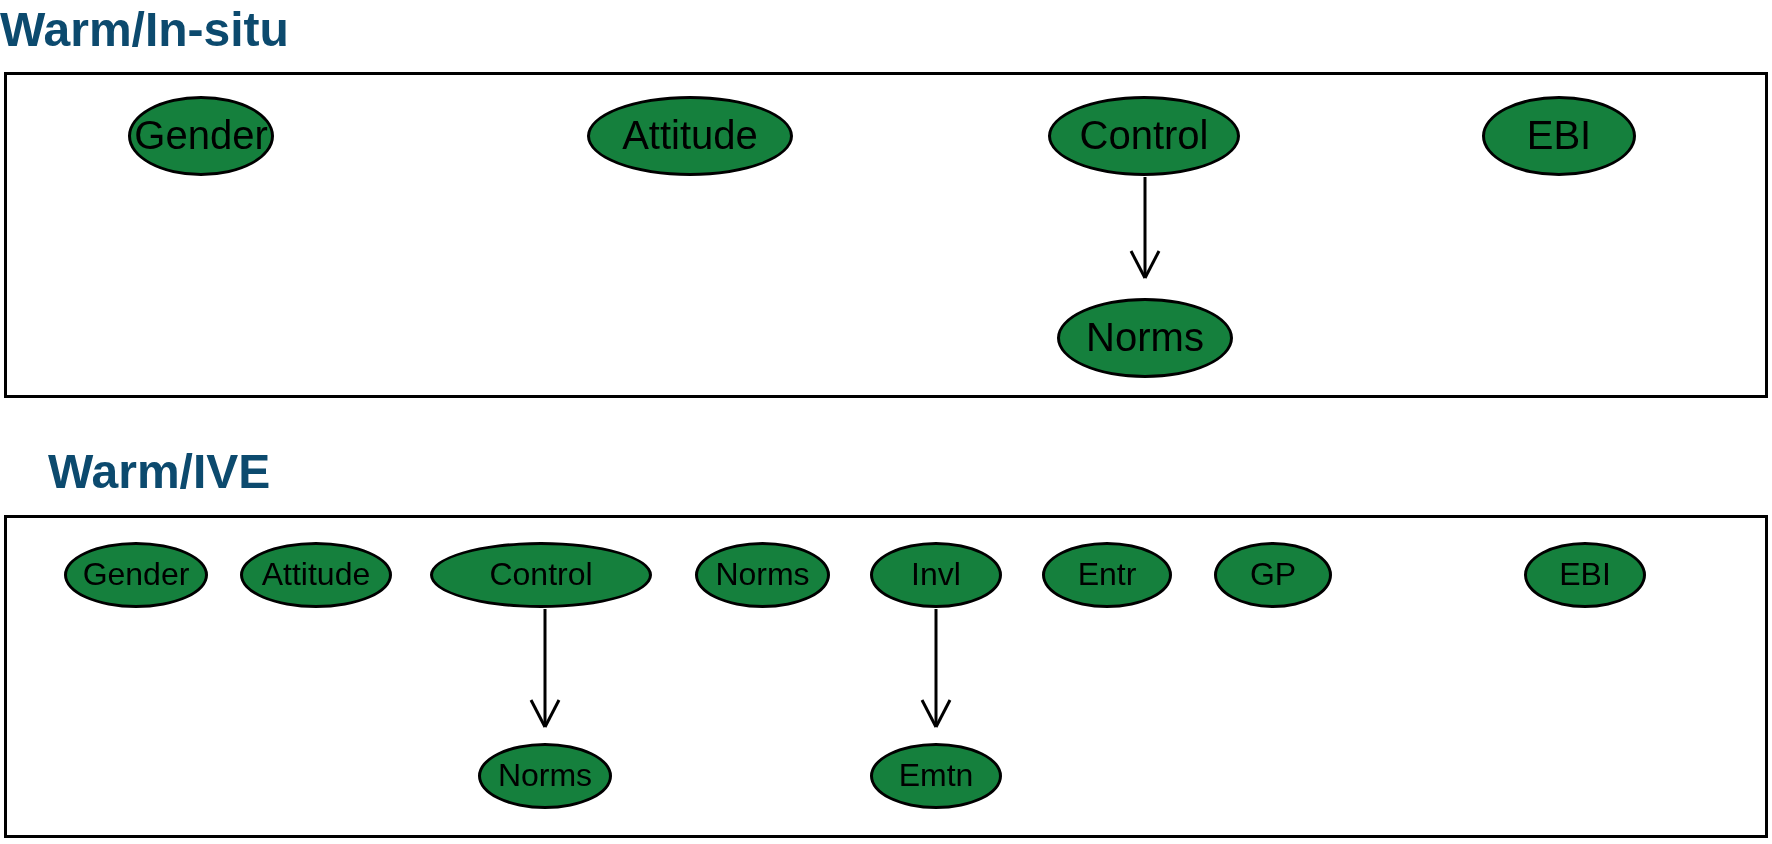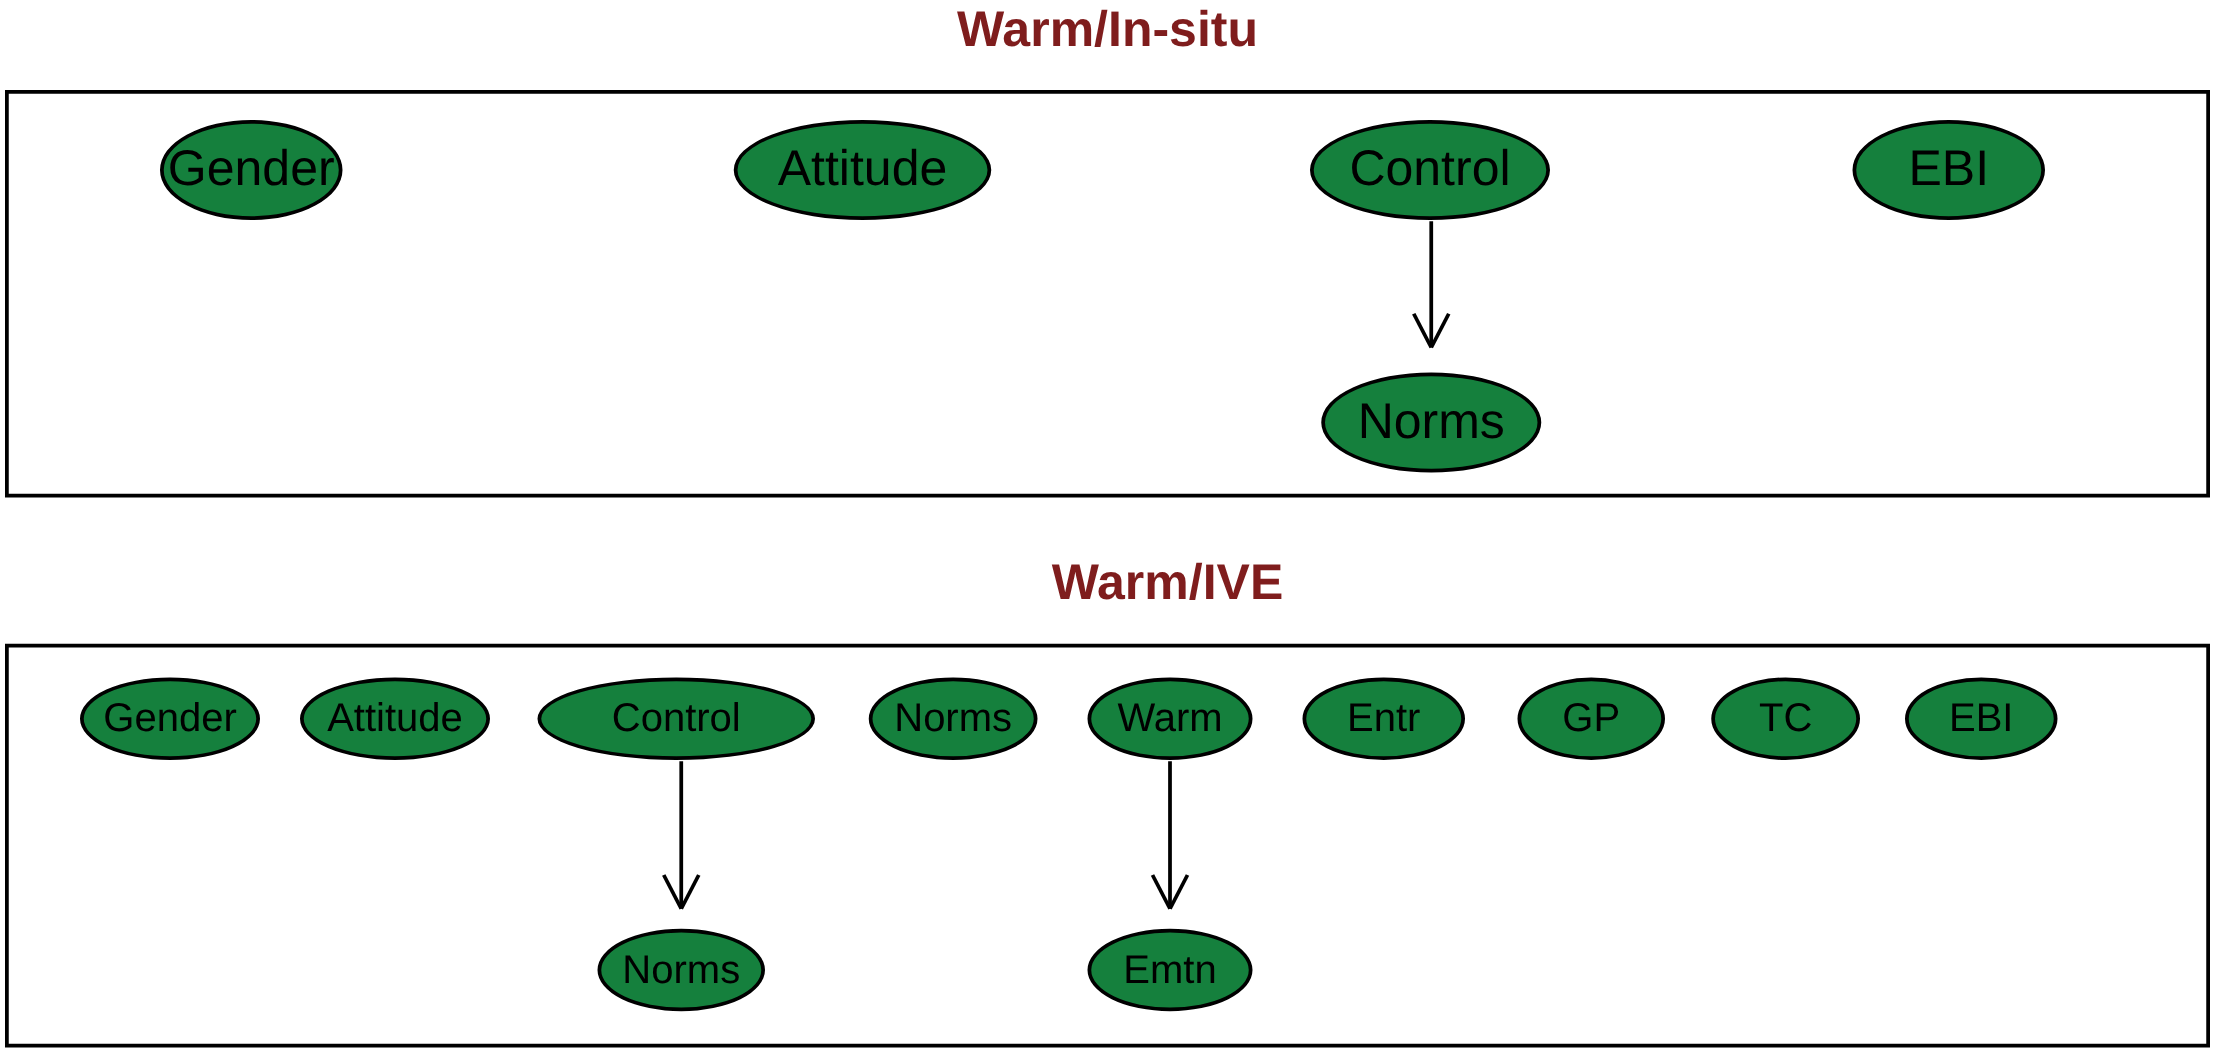--- a/index.html
+++ b/index.html
@@ -13,24 +13,24 @@
     width: 1772px;
     height: 844px;
     background: #ffffff;
     color: #000000;
     overflow: hidden;
   }
   .panel-title {
     position: absolute;
     left: 0;
     width: 1772px;
-    text-align: center;
-    font-size: 40px;
+    text-align: left;
+    font-size: 48px;
     font-weight: bold;
-    color: #7f1d1d;
+    color: #0c4a6e;
     white-space: nowrap;
   }
   #title-insitu { top: 2px; }
   #title-ive   { top: 444px; margin-left: 48px; }
 
   .panel {
     position: absolute;
     left: 4px;
     width: 1764px;
     border: 3px solid #000000;
@@ -129,30 +129,27 @@
   <div id="n2-attitude" class="node small">
     <span>Attitude</span>
   </div>
   <div id="n2-control" class="node small">
     <span>Control</span>
   </div>
   <div id="n2-focs" class="node small">
     <span>Norms</span>
   </div>
   <div id="n2-emtn" class="node small">
-    <span>Warm</span>
+    <span>Invl</span>
   </div>
   <div id="n2-entr" class="node small">
     <span>Entr</span>
   </div>
   <div id="n2-gp" class="node small">
     <span>GP</span>
-  </div>
-  <div id="n2-tc" class="node small">
-    <span>TC</span>
   </div>
   <div id="n2-ebi" class="node small">
     <span>EBI</span>
   </div>
   <div id="n2-norms" class="node small">
     <span>Norms</span>
   </div>
   <div id="n2-invl" class="node small">
     <span>Emtn</span>
   </div>

